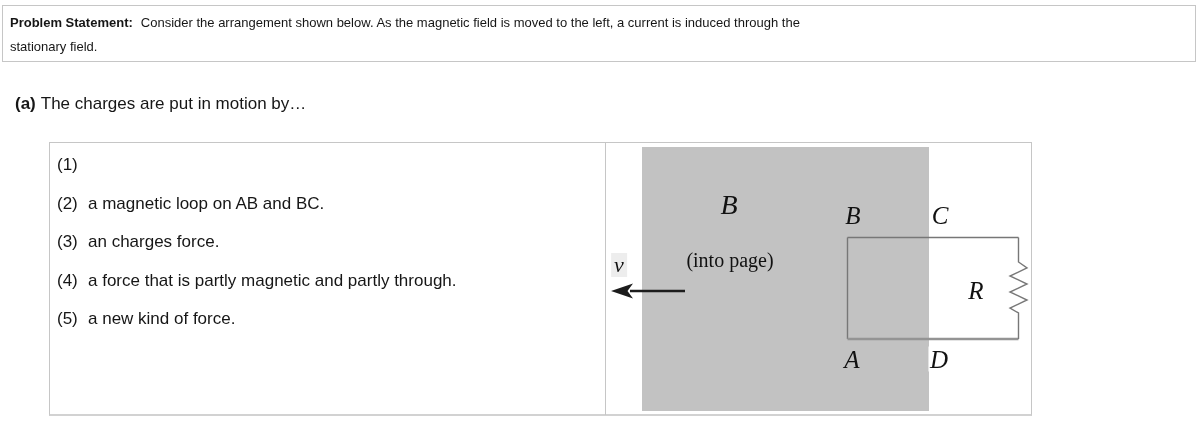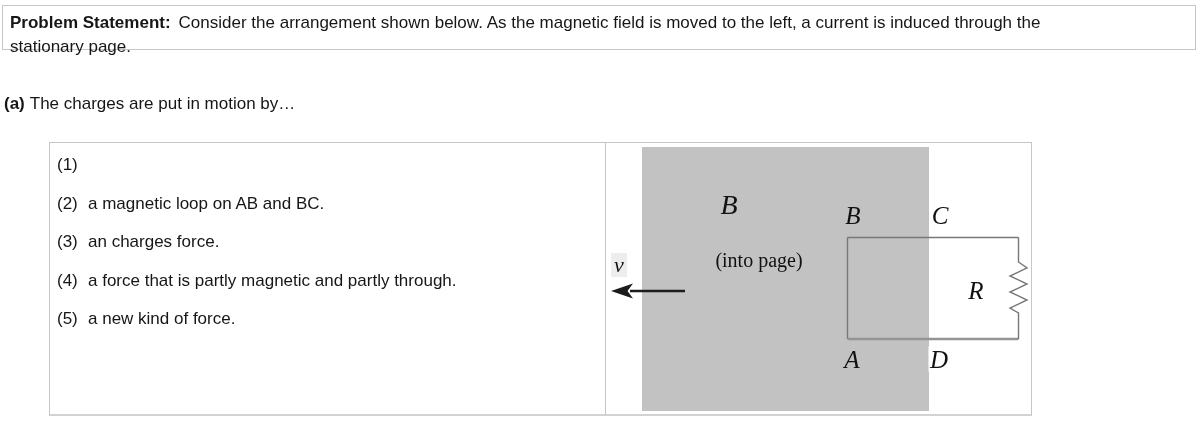--- a/index.html
+++ b/index.html
@@ -1,27 +1,27 @@
 <!DOCTYPE html>
 <html><head>
 <meta charset="utf-8">
 <style>
   html,body { margin:0; padding:0; background:#ffffff; }
   body { width:1200px; height:437px; position:relative;
          font-family:"Liberation Sans", sans-serif; color:#161616;
          -webkit-font-smoothing:antialiased; }
 
   
-  .problem-box { position:absolute; left:2px; top:5px; width:1194px; height:45px;
+  .problem-box { position:absolute; left:2px; top:5px; width:1194px; height:57px;
                  box-sizing:border-box; border:1px solid #c6c6c6;
-                 padding:5px 8px 0 7px; font-size:17px; line-height:24px; }
+                 padding:5px 8px 0 7px; font-size:13px; line-height:24px; }
   .problem-box b { font-weight:bold; margin-right:8px; }
 
   
-  .qline { position:absolute; left:4px; top:94px; font-size:17px; }
+  .qline { position:absolute; left:15px; top:94px; font-size:17px; }
   .qline b { font-weight:bold; margin-right:5px; }
 
   
   .main-box { position:absolute; left:49px; top:142px; width:983px; height:274px;
               box-sizing:border-box; border:1px solid #c6c6c6;
               border-bottom:2px solid #d2d2d2; }
   .options-cell { position:absolute; left:0; top:0; width:556px; height:272px;
                   box-sizing:border-box; border-right:1px solid #c6c6c6;
                   padding:12px 0 0 7px; }
   .option-row { display:flex; height:38.5px; font-size:17px; }
@@ -30,35 +30,35 @@
   
   .diagram-cell { position:absolute; left:556px; top:0; width:426px; height:272px; }
   .field-region { position:absolute; left:36px; top:4px; width:287px; height:264px;
                   background:#c2c2c2; }
   svg.wires { position:absolute; left:0; top:0; width:426px; height:272px; }
 
   .lbl { position:absolute; transform:translate(-50%,-50%);
          font-family:"Liberation Serif", serif; font-style:italic; color:#111;
          white-space:nowrap; line-height:1; }
   .lbl-fieldB   { left:123px; top:62px;  font-size:28px; }
-  .lbl-intopage { left:124px; top:117px; font-size:20px; font-style:normal;margin-left:29px; }
+  .lbl-intopage { left:124px; top:117px; font-size:20px; font-style:normal; }
   .lbl-v        { left:13px;  top:122px; font-size:22px;
                   background:#ededed; padding:1px 3px; }
   .lbl-cornerB  { left:247px; top:72px;  font-size:25px; }
   .lbl-cornerC  { left:334px; top:72px;  font-size:25px; background:rgba(255,255,255,0.55); padding:0 2px; }
   .lbl-cornerA  { left:246px; top:216px; font-size:25px; }
   .lbl-cornerD  { left:333px; top:216px; font-size:25px; background:rgba(255,255,255,0.55); padding:0 2px; }
   .lbl-R        { left:370px; top:147px; font-size:25px; }
 </style>
 </head>
 <body>
 
 <div class="problem-box">
   <b>Problem Statement:</b><span>Consider the arrangement shown below. As the magnetic field is moved to the left, a current is induced through the</span><br>
-  <span>stationary page.</span>
+  <span>stationary field.</span>
 </div>
 
 <div class="qline">
   <b>(a)</b><span>The charges are put in motion by…</span>
 </div>
 
 <div class="main-box">
 
   <div class="options-cell">
     <div class="option-row">

